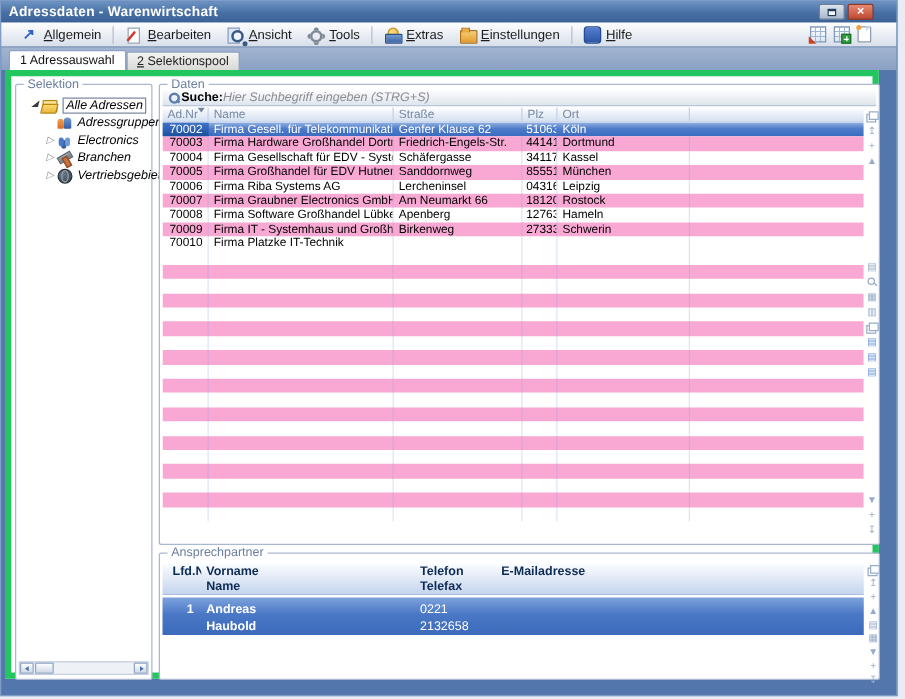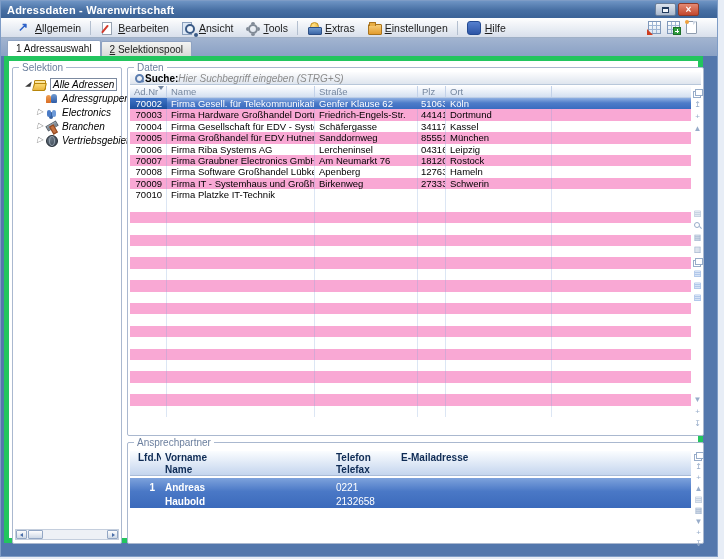--- a/index.html
+++ b/index.html
@@ -335,21 +335,21 @@
             <div class="cell c-adnr">70006</div>
             <div class="cell c-name">Firma Riba Systems AG</div>
             <div class="cell c-strasse">Lercheninsel</div>
             <div class="cell c-plz">04316</div>
             <div class="cell c-ort">Leipzig</div>
             <div class="cell c-fill"></div>
           </div>
           <div class="grid-row stripe">
             <div class="cell c-adnr">70007</div>
             <div class="cell c-name">Firma Graubner Electronics GmbH</div>
-            <div class="cell c-strasse">Am Neumarkt 76</div>
+            <div class="cell c-strasse">Am Neumarkt 66</div>
             <div class="cell c-plz">18120</div>
             <div class="cell c-ort">Rostock</div>
             <div class="cell c-fill"></div>
           </div>
           <div class="grid-row">
             <div class="cell c-adnr">70008</div>
             <div class="cell c-name">Firma Software Großhandel Lübke AG</div>
             <div class="cell c-strasse">Apenberg</div>
             <div class="cell c-plz">12763</div>
             <div class="cell c-ort">Hameln</div>

